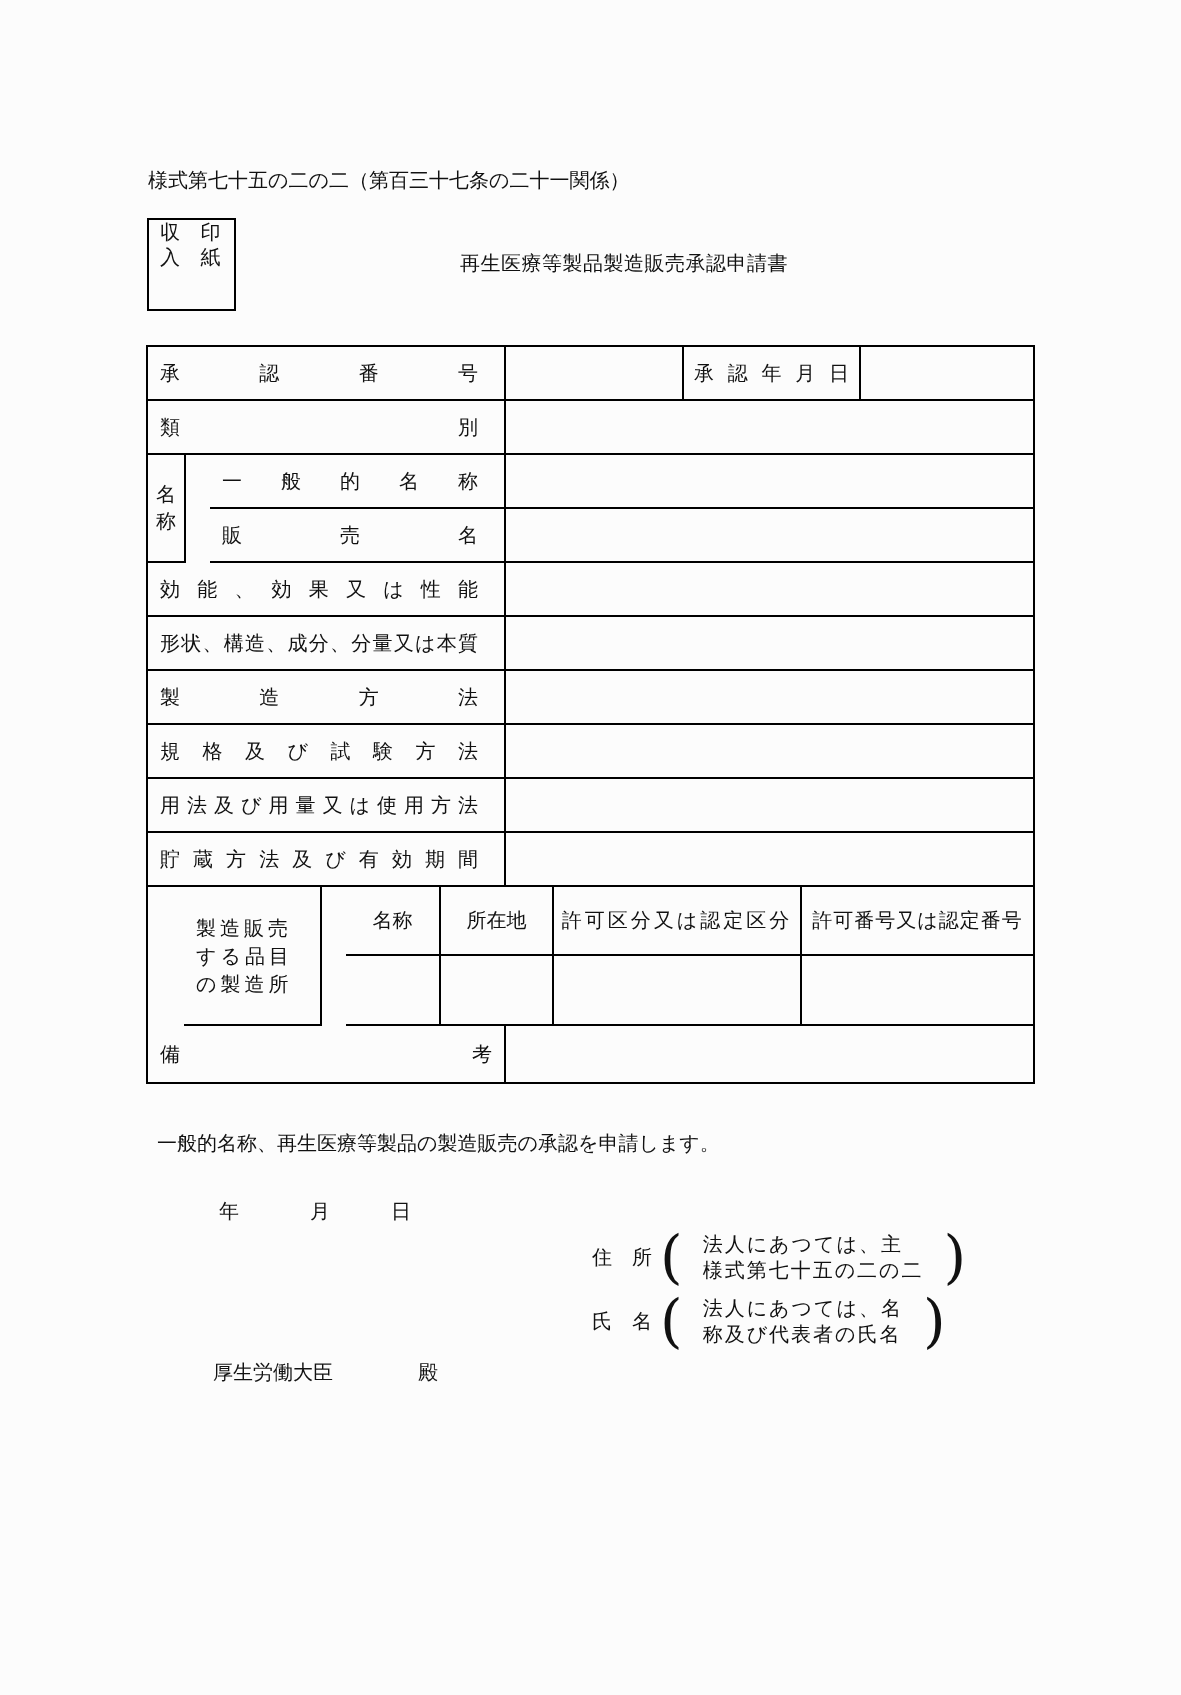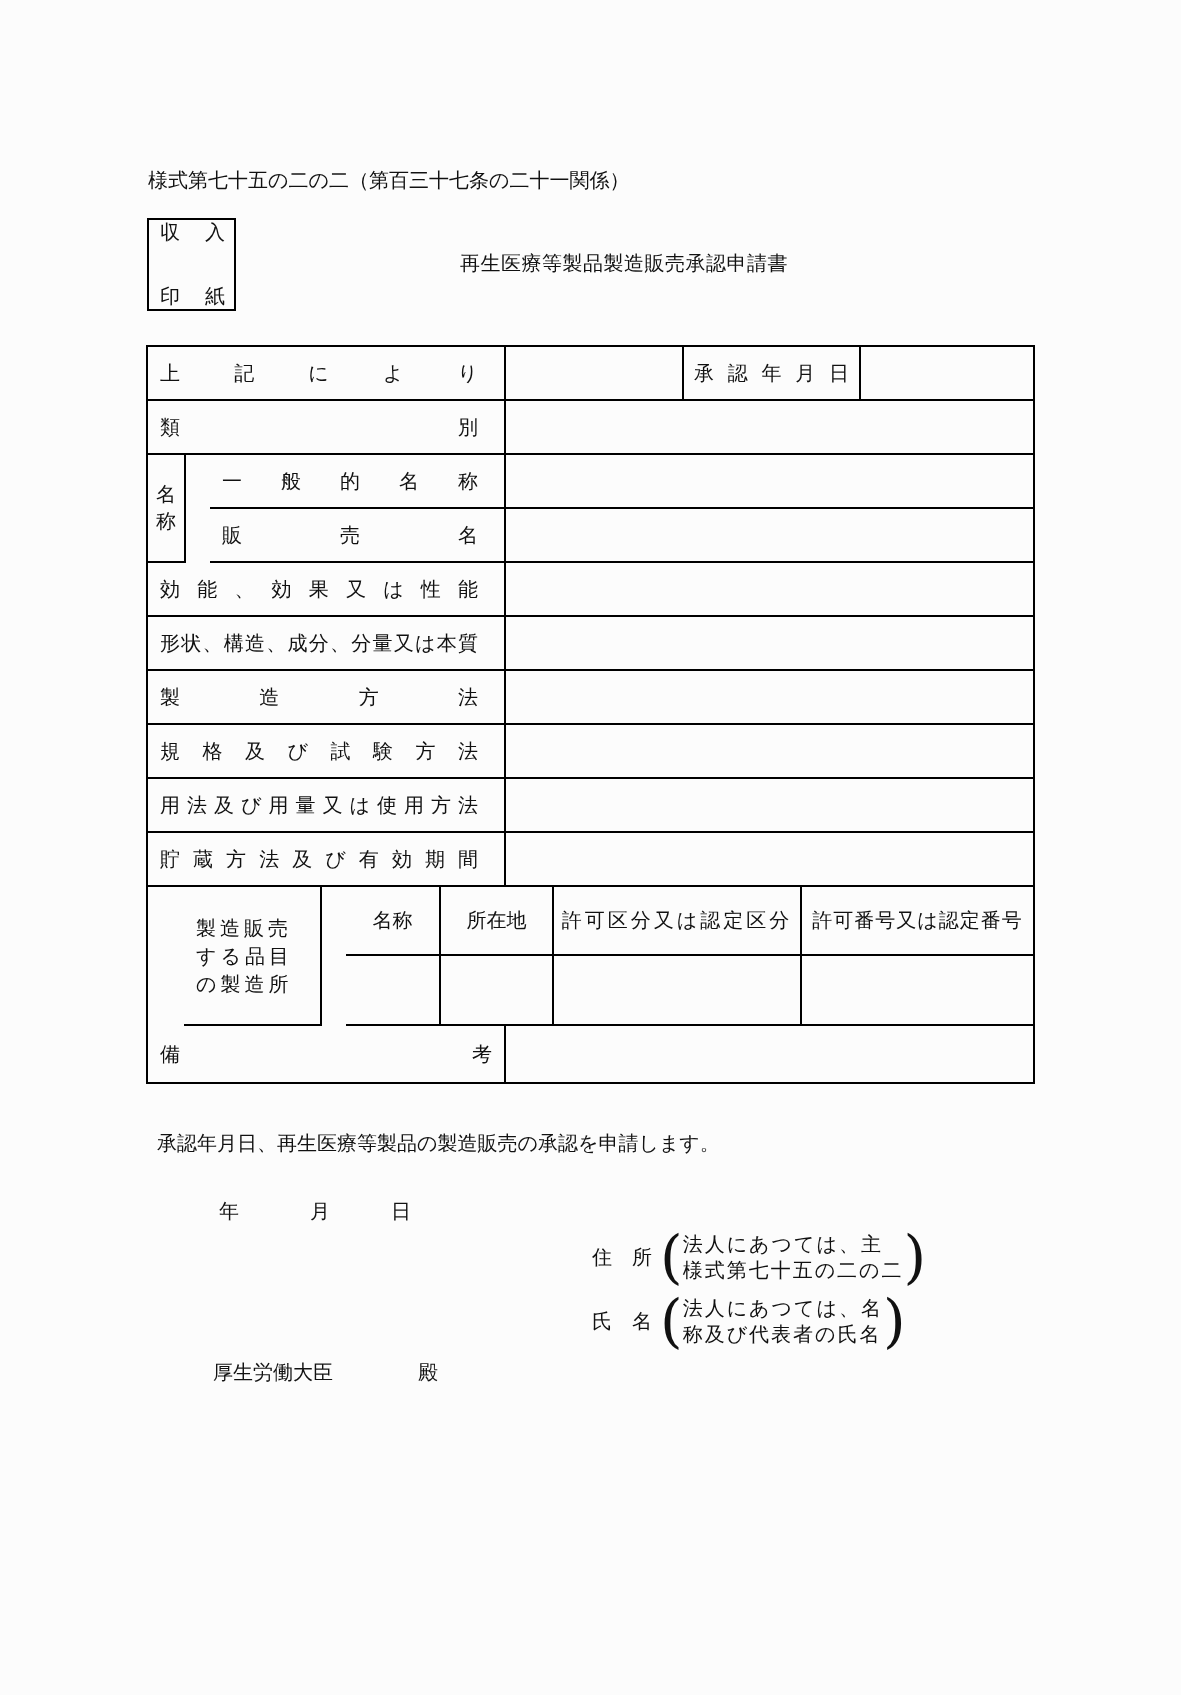--- a/index.html
+++ b/index.html
@@ -8,21 +8,21 @@
     background:#fcfcfc; color:#111;
     font-family:"Liberation Serif","DejaVu Serif",serif;
     font-size:20px; line-height:1.25;
   }
   .abs { position:absolute; }
 
   
   .stampbox {
     position:absolute; left:147px; top:218px; width:89px; height:93px;
     border:2px solid #000; box-sizing:border-box;
-    display:flex; flex-direction:column; justify-content:space-between;
+    display:flex; flex-direction:row; justify-content:flex-start;
     gap:16px; padding:0 9px 0 11px;
   }
 
   
   .jl { display:block; width:100%; text-align:justify; text-align-last:justify; }
 
   
   .tbl { position:absolute; left:146px; top:345px; width:889px; border:2px solid #000; box-sizing:border-box; }
   .trow { display:flex; }
   .col  { display:flex; flex-direction:column;padding-left:24px; }
@@ -45,21 +45,21 @@
     width:22px; margin:0 auto; word-break:break-all;
     text-align:center; line-height:27px;
   }
   .mfglbl { padding:0 8px 0 12px; letter-spacing:4px; line-height:28px;margin-left:36px; }
   .ls3 { letter-spacing:3px; } .ls1 { letter-spacing:1px; }
 
   
   .pblock { position:absolute; display:flex; align-items:center; height:56px; }
   .plabel { margin-right:8px; white-space:pre; }
   .paren  { font-size:58px; line-height:50px; font-weight:300; font-family:"DejaVu Serif",serif; }
-  .pnote  { line-height:26px; letter-spacing:2px; margin:0 0; white-space:pre; }
+  .pnote  { line-height:26px; letter-spacing:2px; margin:0 20px; white-space:pre; }
   .dsep1  { margin-left:66px; } .dsep2 { margin-left:56px; }
   .hono   { margin-left:80px; }
 </style>
 </head>
 <body>
 
 <div class="page">
 
   <div class="abs" style="left:148px; top:152px;margin-top:16px;">様式第七十五の二の二（第百三十七条の二十一関係）</div>
 
@@ -67,21 +67,21 @@
     <span class="jl">収入</span>
     <span class="jl">印紙</span>
   </div>
 
   <div class="abs" style="left:460px; top:251px; letter-spacing:0.5px;">再生医療等製品製造販売承認申請書</div>
 
   <div class="tbl">
 
     <div class="trow">
       <div class="c w358 h54 padlbl">
-        <span class="jl">上記により</span>
+        <span class="jl">承認番号</span>
       </div>
       <div class="c w178 h54"></div>
       <div class="c w177 h54" style="padding:12px 10px;">
         <span class="jl">承認年月日</span>
       </div>
       <div class="c w172 h54 last"></div>
     </div>
 
     <div class="trow">
       <div class="c w358 h54 padlbl">
@@ -181,21 +181,21 @@
     </div>
 
     <div class="trow">
       <div class="c w358 h56 padbiko nob">
         <span class="jl">備考</span>
       </div>
       <div class="c w527 h56 last nob"></div>
     </div>
   </div>
 
-  <div class="abs" style="left:157px; top:1131px;">承認年月日、再生医療等製品の製造販売の承認を申請します。</div>
+  <div class="abs" style="left:157px; top:1131px;">一般的名称、再生医療等製品の製造販売の承認を申請します。</div>
 
   <div class="abs" style="left:219px; top:1199px;">
     <span>年</span>
     <span class="dsep1">月</span>
     <span class="dsep2">日</span>
   </div>
 
   <div class="pblock" style="left:592px; top:1229px;">
     <span class="plabel">住　所</span>
     <span class="paren">(</span>

